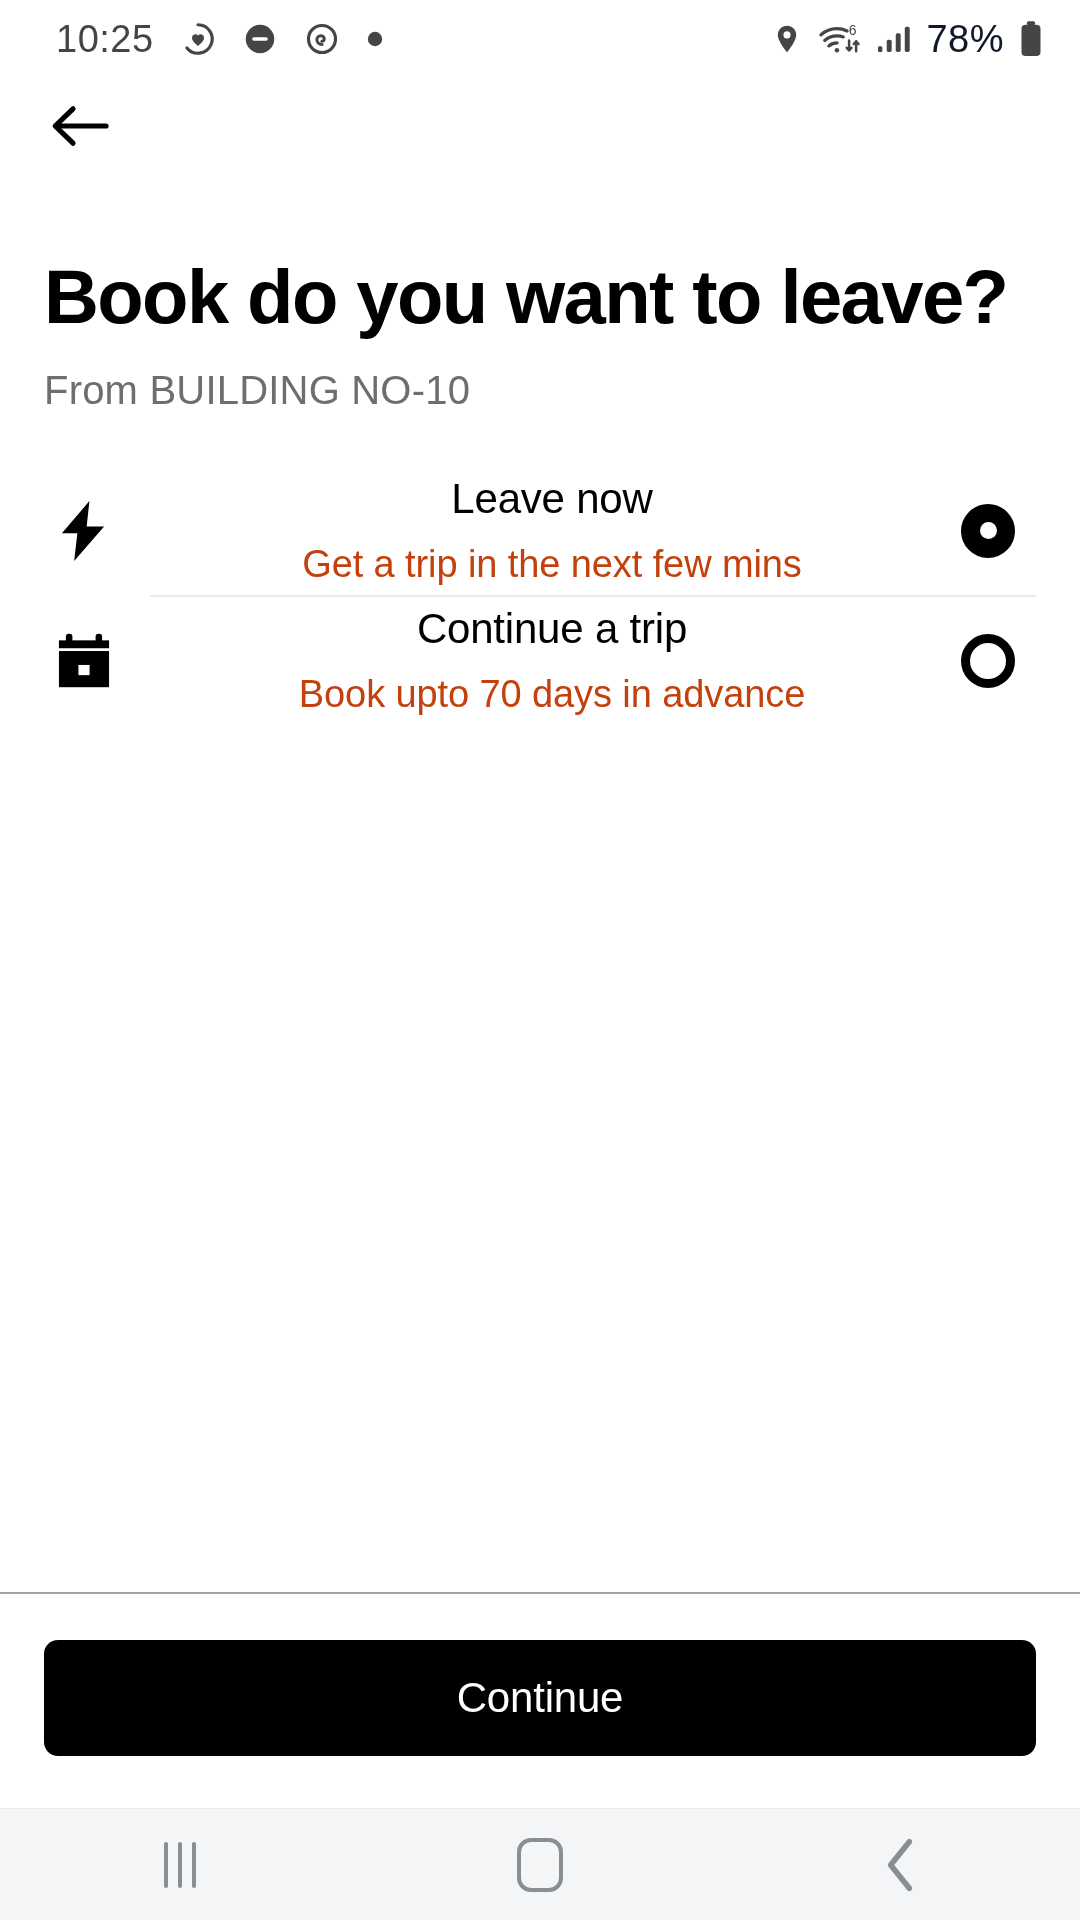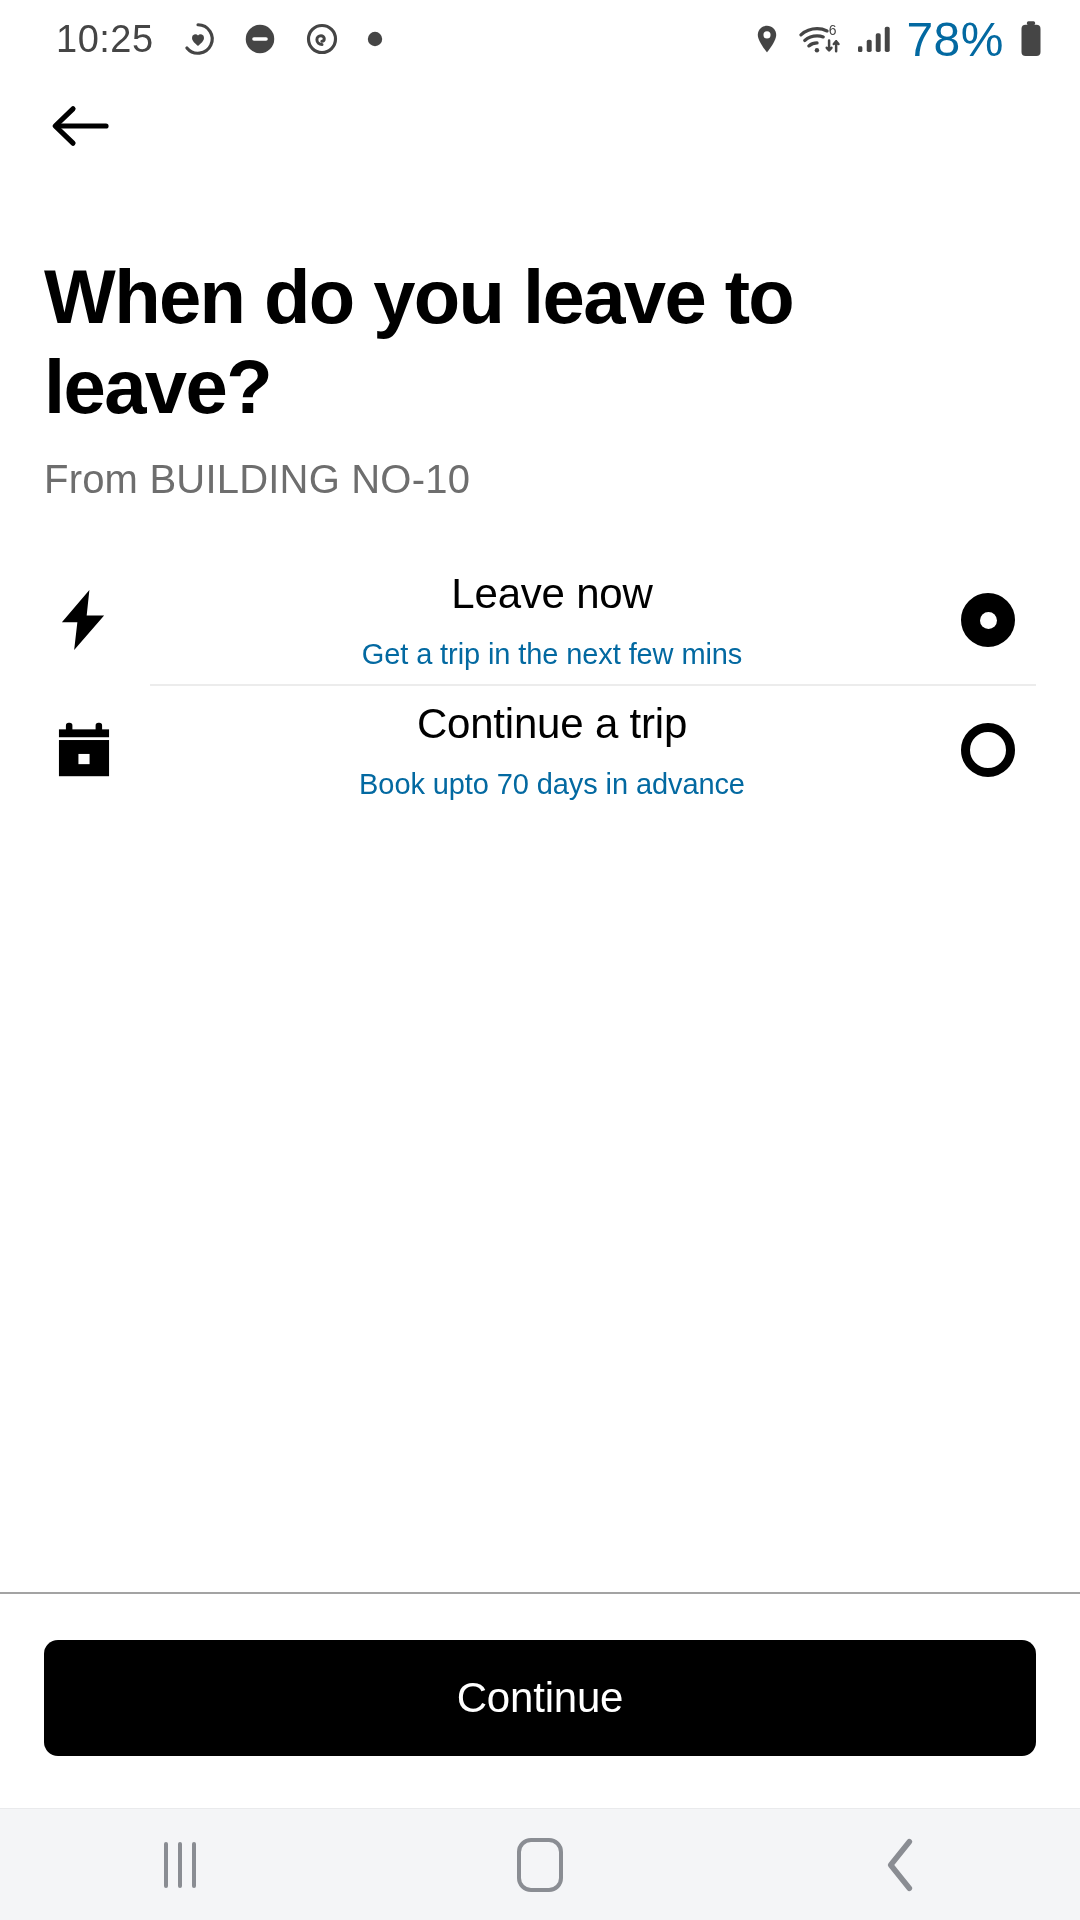--- a/index.html
+++ b/index.html
@@ -24,21 +24,21 @@
     display:flex; align-items:center;
     padding:0 36px 0 56px;
     color:#4a4a4a;
   }
   .sb-left { display:flex; align-items:center; gap:26px; }
   .sb-right { margin-left:auto; display:flex; align-items:center; gap:14px; }
   .sb-time {
     font-size:38px; letter-spacing:0.5px; color:#454545;
     font-family:"Liberation Sans", sans-serif;
   }
-  .sb-pct { font-size:48px; color:#0369a1; letter-spacing:0.5px; }
+  .sb-pct { font-size:38px; color:#0f172a; letter-spacing:0.5px; }
   .ic { display:block; }
 
   
   .topbar {
     flex:0 0 96px;
     display:flex; align-items:center;
     padding-left:40px;
   }
   .back-btn {
     width:80px; height:80px;
@@ -78,21 +78,21 @@
     flex:0 0 104px;
     display:flex; align-items:center; justify-content:flex-start;
     padding-left:10px;
   }
   .opt-text { flex:1 1 auto; padding-left:14px; }
   .opt-title {
     font-size:42px; color:#000; line-height:1.28;
     letter-spacing:-0.2px;
   }
   .opt-sub {
-    font-size:29px; color:#0369a1; line-height:1.3; margin-top:15px;
+    font-size:38px; color:#c2410c; line-height:1.3; margin-top:15px;
     letter-spacing:-0.1px;
   }
   .opt-radio {
     flex:0 0 96px;
     display:flex; align-items:center; justify-content:center;
   }
   .radio {
     width:54px; height:54px; border-radius:50%;
     border:9px solid #000; background:#fff;
     display:block;
@@ -230,21 +230,21 @@
     <div class="back-btn">
       <svg width="60" height="48" viewBox="0 0 30 24">
         <path d="M28 12H3.2" stroke="#000" stroke-width="2.6" stroke-linecap="round" fill="none"></path>
         <path d="M11.5 3.4 2.6 12l8.9 8.6" stroke="#000" stroke-width="2.6" stroke-linecap="round" stroke-linejoin="round" fill="none"></path>
       </svg>
     </div>
   </div>
 
   <div class="content">
 
-    <h1 class="title">When do you leave to leave?</h1>
+    <h1 class="title">Book do you want to leave?</h1>
     <div class="subtitle">From BUILDING NO-10</div>
 
     <div class="options">
 
       <div class="option-row">
         <div class="opt-icon">
           <svg width="54" height="64" viewBox="0 0 22 26">
             <path d="M13.6 0.8 2.4 13.9h6.3L7.4 25.2 19.6 11.2h-7.1z" fill="#000"></path>
           </svg>
         </div>

